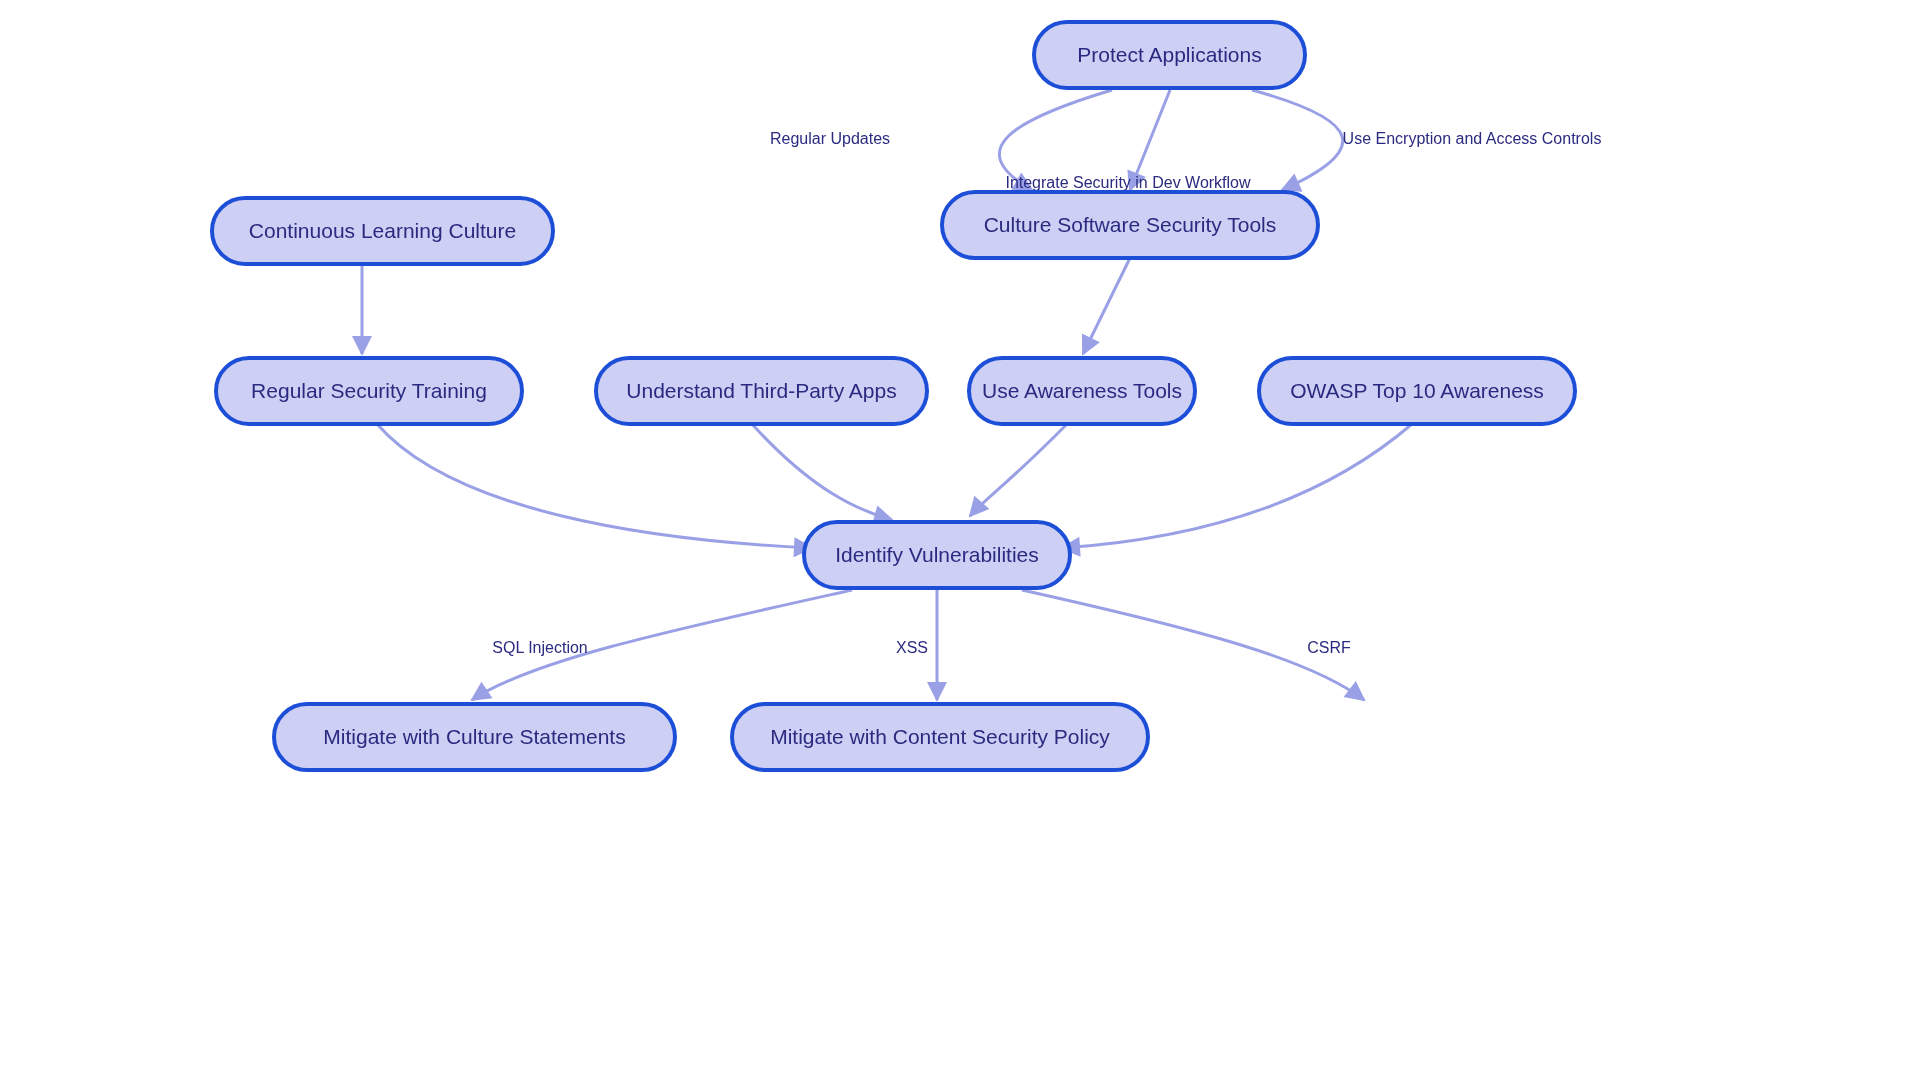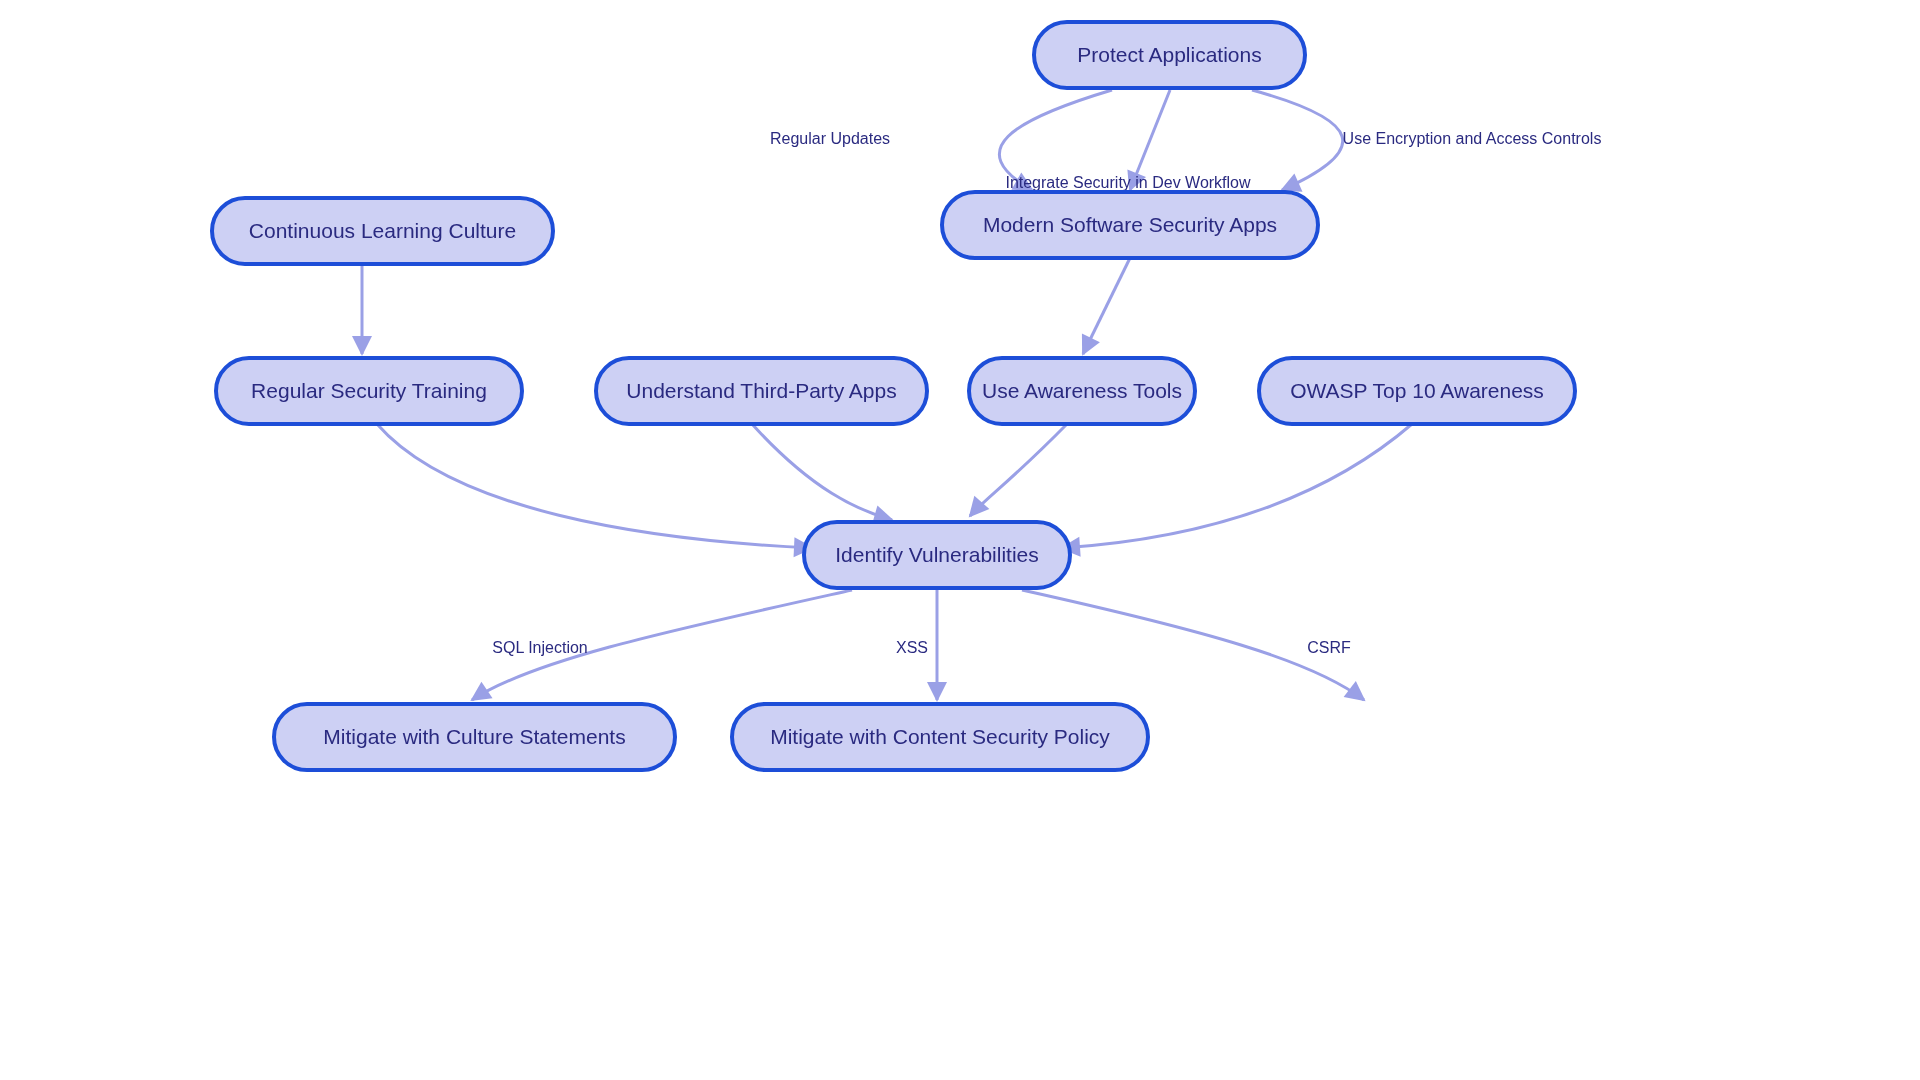--- a/index.html
+++ b/index.html
@@ -89,21 +89,21 @@
 
     <path class="edge" d="M 830,590 C 1010,630 1120,660 1172,700" marker-end="url(#arrow)"></path>
   </svg>
 
   <div class="node" style="left:840px; top:20px; width:275px;">Protect Applications</div>
 
   <div class="edge-label" style="left:638px; top:139px;">Regular Updates</div>
   <div class="edge-label" style="left:936px; top:139px;margin-top:44px;">Integrate Security in Dev Workflow</div>
   <div class="edge-label" style="left:1280px; top:139px;">Use Encryption and Access Controls</div>
 
-  <div class="node" style="left:748px; top:190px; width:380px;">Modern Software Security Apps</div>
+  <div class="node" style="left:748px; top:190px; width:380px;">Culture Software Security Tools</div>
 
   <div class="node" style="left:18px; top:196px; width:345px;">Continuous Learning Culture</div>
 
   <div class="node" style="left:402px; top:356px; width:335px;">Understand Third-Party Apps</div>
 
   <div class="node" style="left:22px; top:356px; width:310px;">Regular Security Training</div>
 
   <div class="node" style="left:775px; top:356px; width:230px;">Use Awareness Tools</div>
 
   <div class="node" style="left:1065px; top:356px; width:320px;">OWASP Top 10 Awareness</div>

